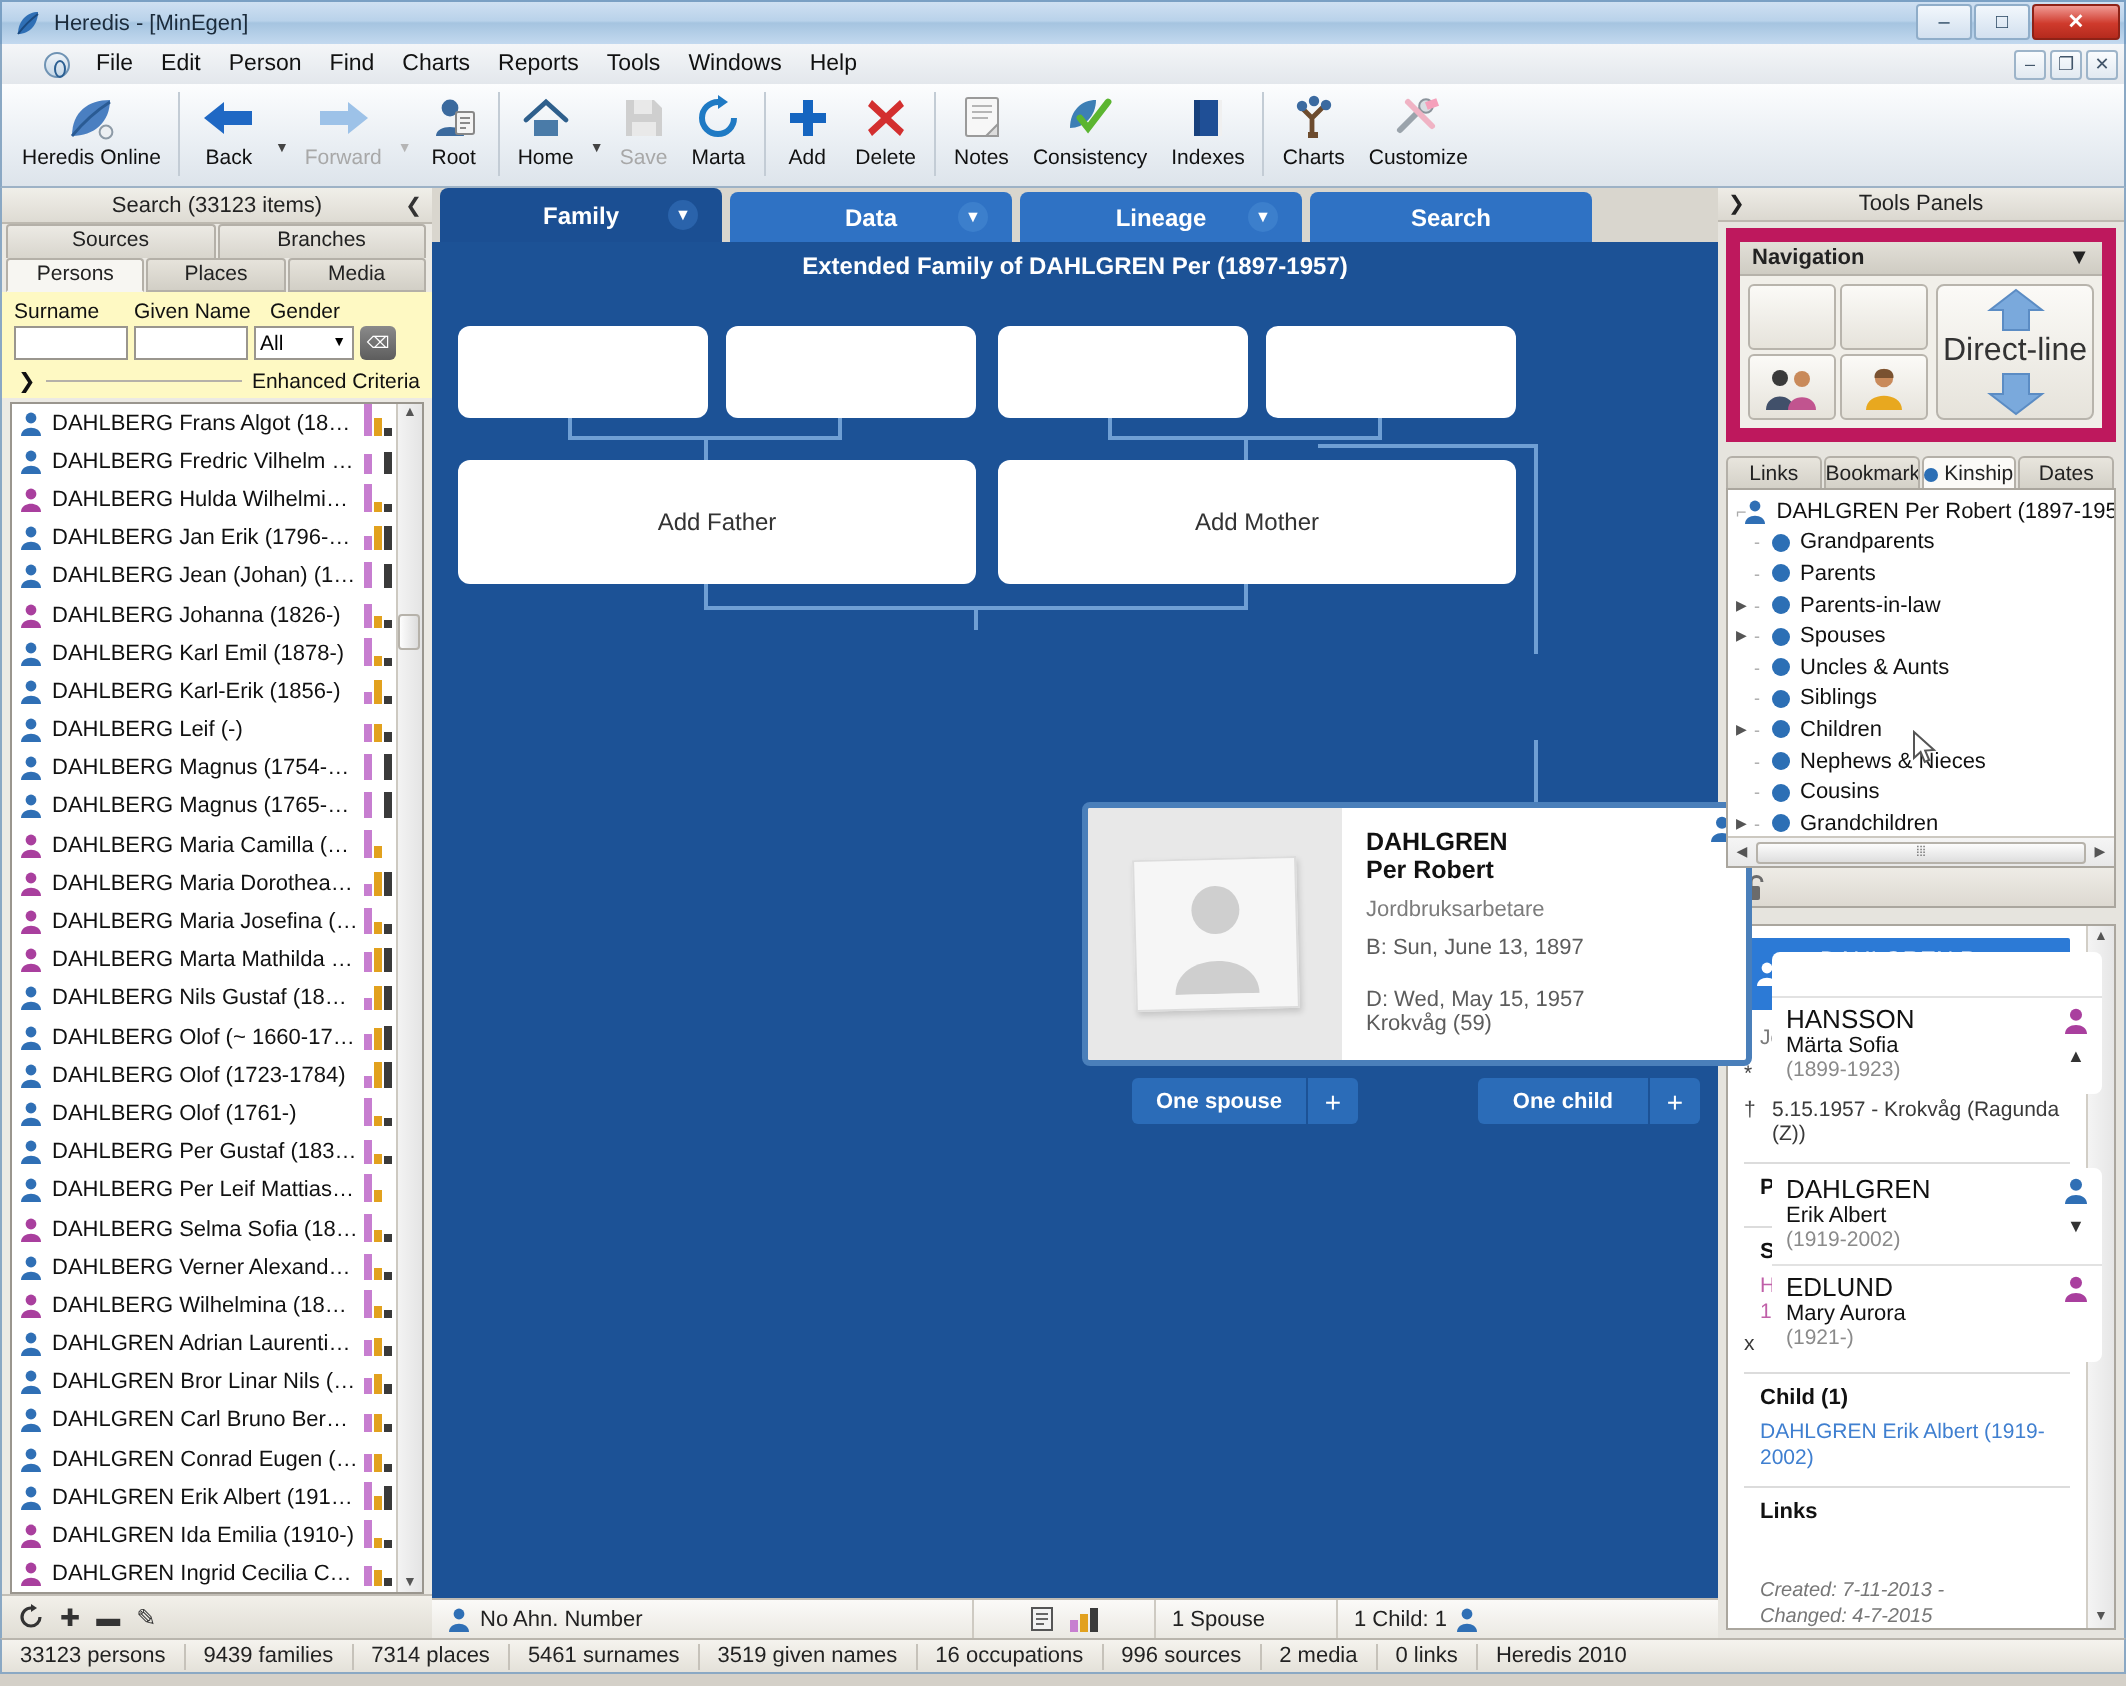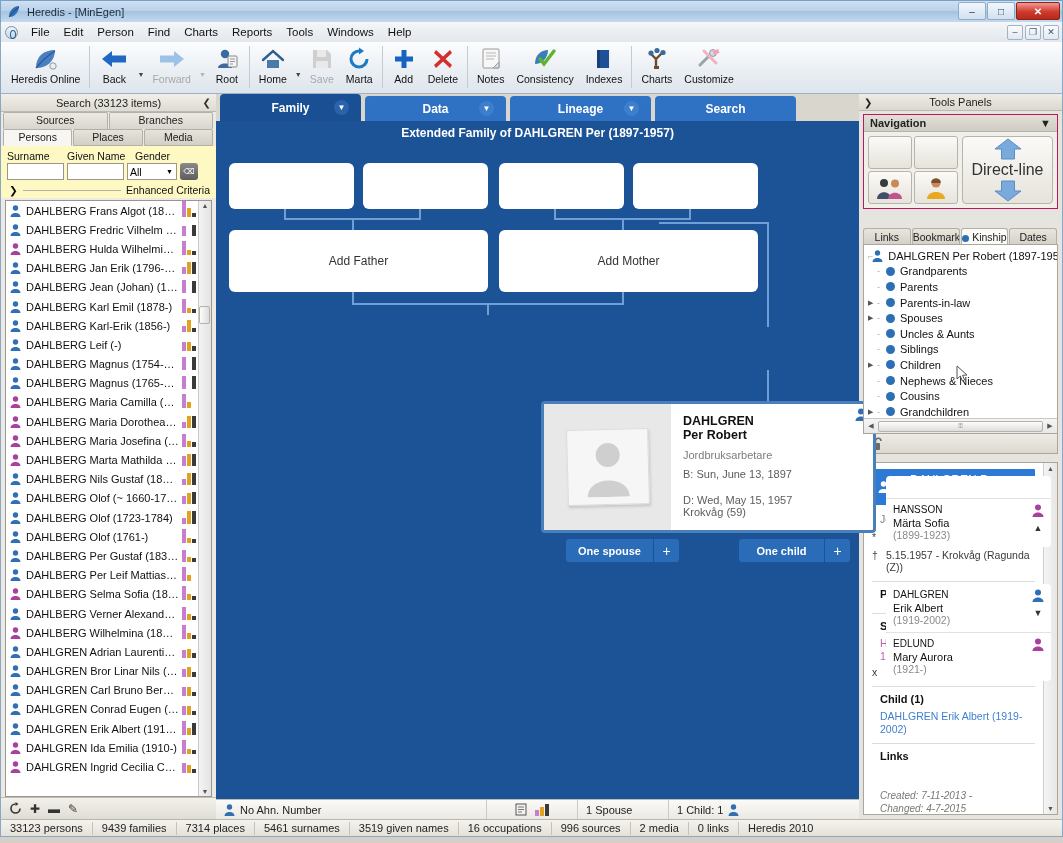--- a/index.html
+++ b/index.html
@@ -35,21 +35,21 @@
     width: 44px;
     background: linear-gradient(to bottom,#f09a94,#cf3a2c 55%,#b52a1d);
     border-color: #8e2217; color: #fff; font-weight: bold;
   }
   
   .menubar {
     height: 20px;
     background: linear-gradient(to bottom,#f4f6f8,#e3e7ec);
     border-left: 1px solid #8aa8c4; border-right: 1px solid #8aa8c4;
     display: flex; align-items: center;
-    padding-left: 4px;
+    padding-left: 21px;
     position: relative;
   }
   .menubar .appdot {
     width: 13px; height: 13px; border-radius: 50%;
     background: linear-gradient(to bottom,#eef3f8,#c6d8e8);
     border: 1px solid #6f93b4; margin-right: 6px;
     position: relative;
   }
   .menubar .appdot::after {
     content: ""; position: absolute; left: 4px; top: 3px;
@@ -223,40 +223,40 @@
     background: #2b6cb8; color: #fff; width: 26px;
     display: flex; align-items: center; justify-content: center;
     font-size: 14px; border-left: 1px solid #1c5296;
   }
   .minicard {
     position: absolute; background: #fff; border-radius: 4px; overflow: hidden;
   }
   .mc-row { display: flex; padding: 5px 7px; position: relative; }
   .mc-row + .mc-row { border-top: 1px solid #e2e2e2; }
   .mc-txt { flex: 1; }
-  .mc-sur { font-size: 10px; color: #111; line-height: 12.5px; }
+  .mc-sur { font-size: 13px; color: #111; line-height: 12.5px; }
   .mc-giv { font-size: 11px; color: #111; line-height: 12.5px; }
   .mc-dates { font-size: 10.5px; color: #8a8a8a; line-height: 13px; }
   .mc-icons { display: flex; flex-direction: column; align-items: center; gap: 6px; }
   .center-status {
     height: 20px; background: linear-gradient(to bottom,#fbfaf8,#ebe9e3);
     border-top: 1px solid #bfbbb3; display: flex; align-items: center;
     font-size: 11px; color: #222;
   }
   .cs-cell { display: flex; align-items: center; gap: 5px; padding: 0 8px; height: 100%; }
   .cs-div { width: 1px; height: 100%; background: #cecac2; }
   
   .rightpane { width: 203px; background: #e6e4de; display: flex; flex-direction: column; }
   .tools-head {
     height: 17px; background: linear-gradient(to bottom,#eeece6,#dbd8d0);
     border-bottom: 1px solid #bdb9b0; display: flex; align-items: center;
     justify-content: center; font-size: 11px; position: relative; color: #222;
   }
   .tools-head .exp { position: absolute; left: 5px; font-size: 10px; }
-  .nav-box { margin: 3px 4px 16px 4px; border: 1px solid #be185d; background: #f1efe9; }
+  .nav-box { margin: 3px 4px 4px 4px; border: 7px solid #be185d; background: #f1efe9; }
   .nav-head {
     height: 17px; background: linear-gradient(to bottom,#e2dfd7,#cfccc3);
     display: flex; align-items: center; padding: 0 6px; font-size: 11px;
     font-weight: bold; color: #222; justify-content: space-between;
     border-bottom: 1px solid #b6b2aa;
   }
   .nav-body { display: flex; padding: 4px; gap: 4px; }
   .nav-grid { display: grid; grid-template-columns: 1fr 1fr; grid-template-rows: 1fr 1fr; gap: 2px; }
   .nav-cell {
     width: 44px; height: 33px; background: linear-gradient(to bottom,#fbfaf7,#e6e3db);
@@ -618,20 +618,34 @@
               <svg width="11" height="12" viewBox="0 0 11 12">
                 <circle cx="5.5" cy="3" r="2.7" fill="#2f6fb5"></circle>
                 <path d="M0.5 12 C0.5 6.5 10.5 6.5 10.5 12 Z" fill="#2f6fb5"></path>
               </svg>
             </span>
             <span class="pname">DAHLBERG Jean (Johan) (176...</span>
             <span class="bars">
               <i style="height:13px;background:#c77ed0"></i>
               <i style="height:0px;background:#e2a11e"></i>
               <i style="height:12px;background:#3a3a3a"></i>
+            </span>
+          </div>
+          <div class="prow">
+            <span class="gico">
+              <svg width="11" height="12" viewBox="0 0 11 12">
+                <circle cx="5.5" cy="3" r="2.7" fill="#a93f9e"></circle>
+                <path d="M0.5 12 C0.5 6.5 10.5 6.5 10.5 12 Z" fill="#a93f9e"></path>
+              </svg>
+            </span>
+            <span class="pname">DAHLBERG Johanna (1826-)</span>
+            <span class="bars">
+              <i style="height:12px;background:#c77ed0"></i>
+              <i style="height:6px;background:#e2a11e"></i>
+              <i style="height:4px;background:#3a3a3a"></i>
             </span>
           </div>
           <div class="prow">
             <span class="gico">
               <svg width="11" height="12" viewBox="0 0 11 12">
                 <circle cx="5.5" cy="3" r="2.7" fill="#2f6fb5"></circle>
                 <path d="M0.5 12 C0.5 6.5 10.5 6.5 10.5 12 Z" fill="#2f6fb5"></path>
               </svg>
             </span>
             <span class="pname">DAHLBERG Karl Emil (1878-)</span>

